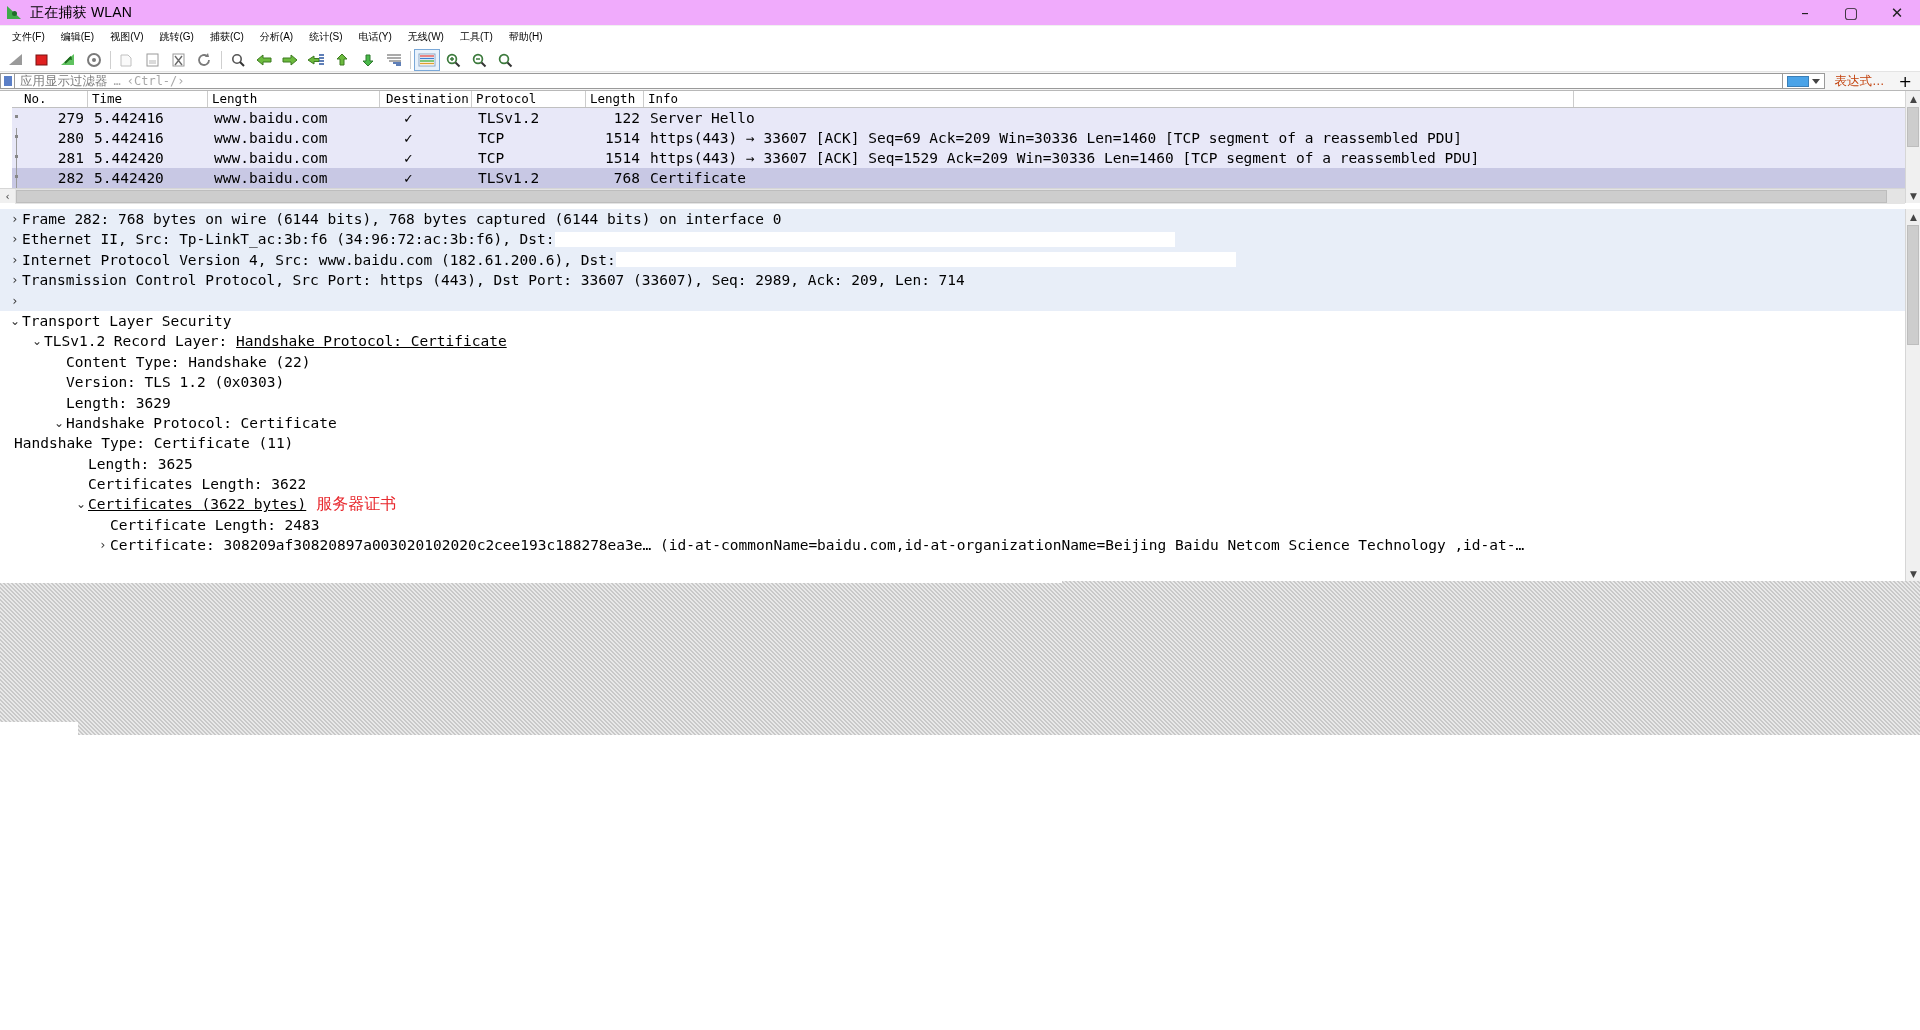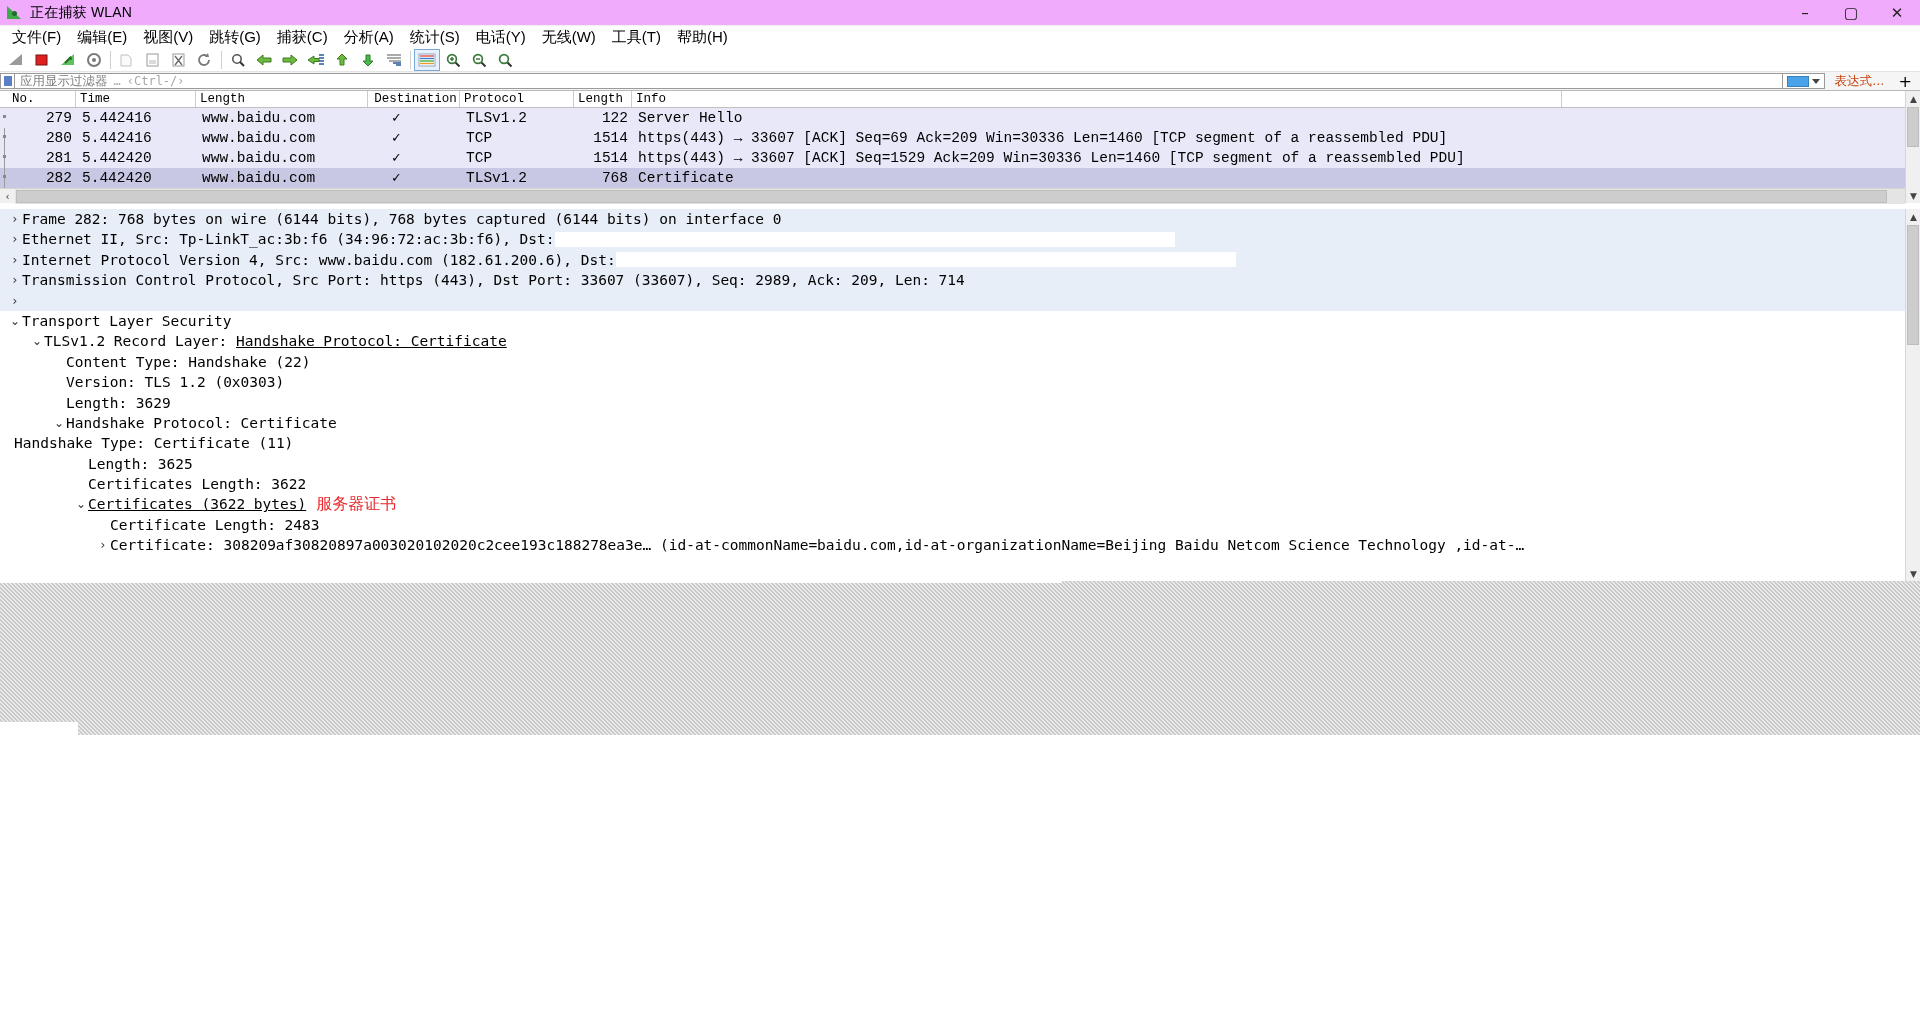--- a/index.html
+++ b/index.html
@@ -56,21 +56,21 @@
     font-size: 15px; color: #222;
     font-family: "DejaVu Sans", sans-serif;
   }
 
   
   .menubar {
     height: 22px;
     display: flex; align-items: center;
     padding-left: 4px;
     background: #ffffff;
-    font-size: 15px; color: #000;
+    font-size: 10px; color: #000;
   }
   .menu-item {
     padding: 2px 8px;
     white-space: nowrap;
     line-height: 18px;
   }
 
   
   .toolbar {
     height: 24px;
@@ -457,21 +457,21 @@
       <span class="ph-hint">‹Ctrl-/›</span>
     </div>
     <div class="filter-right">
       <div class="bookmark-chip"></div>
       <div class="caret-dn"></div>
     </div>
     <div class="expr-label">表达式…</div>
     <div class="plus-btn">+</div>
   </div>
 
-  <div class="packet-list" id="packet-list" style="position: absolute; left: 0px; top: 91px; width: 1905px; height: 97px; font-family: Liberation Mono, monospace;">
+  <div class="packet-list" id="packet-list" style="position: absolute; left: 12px; top: 91px; width: 1905px; height: 97px;">
     <div class="pl-header" id="pl-header">
         <div style="width: 8px;"></div>
         <div class="col" style="width: 68px;">No.</div>
         <div class="col" style="width: 120px;">Time</div>
         <div class="col" style="width: 172px;">Length</div>
         <div class="col" style="width: 92px; text-align: center;">Destination</div>
         <div class="col" style="width: 114px;">Protocol</div>
         <div class="col" style="width: 58px;">Length</div>
         <div class="col" style="width: 930px;">Info</div>
       </div>

